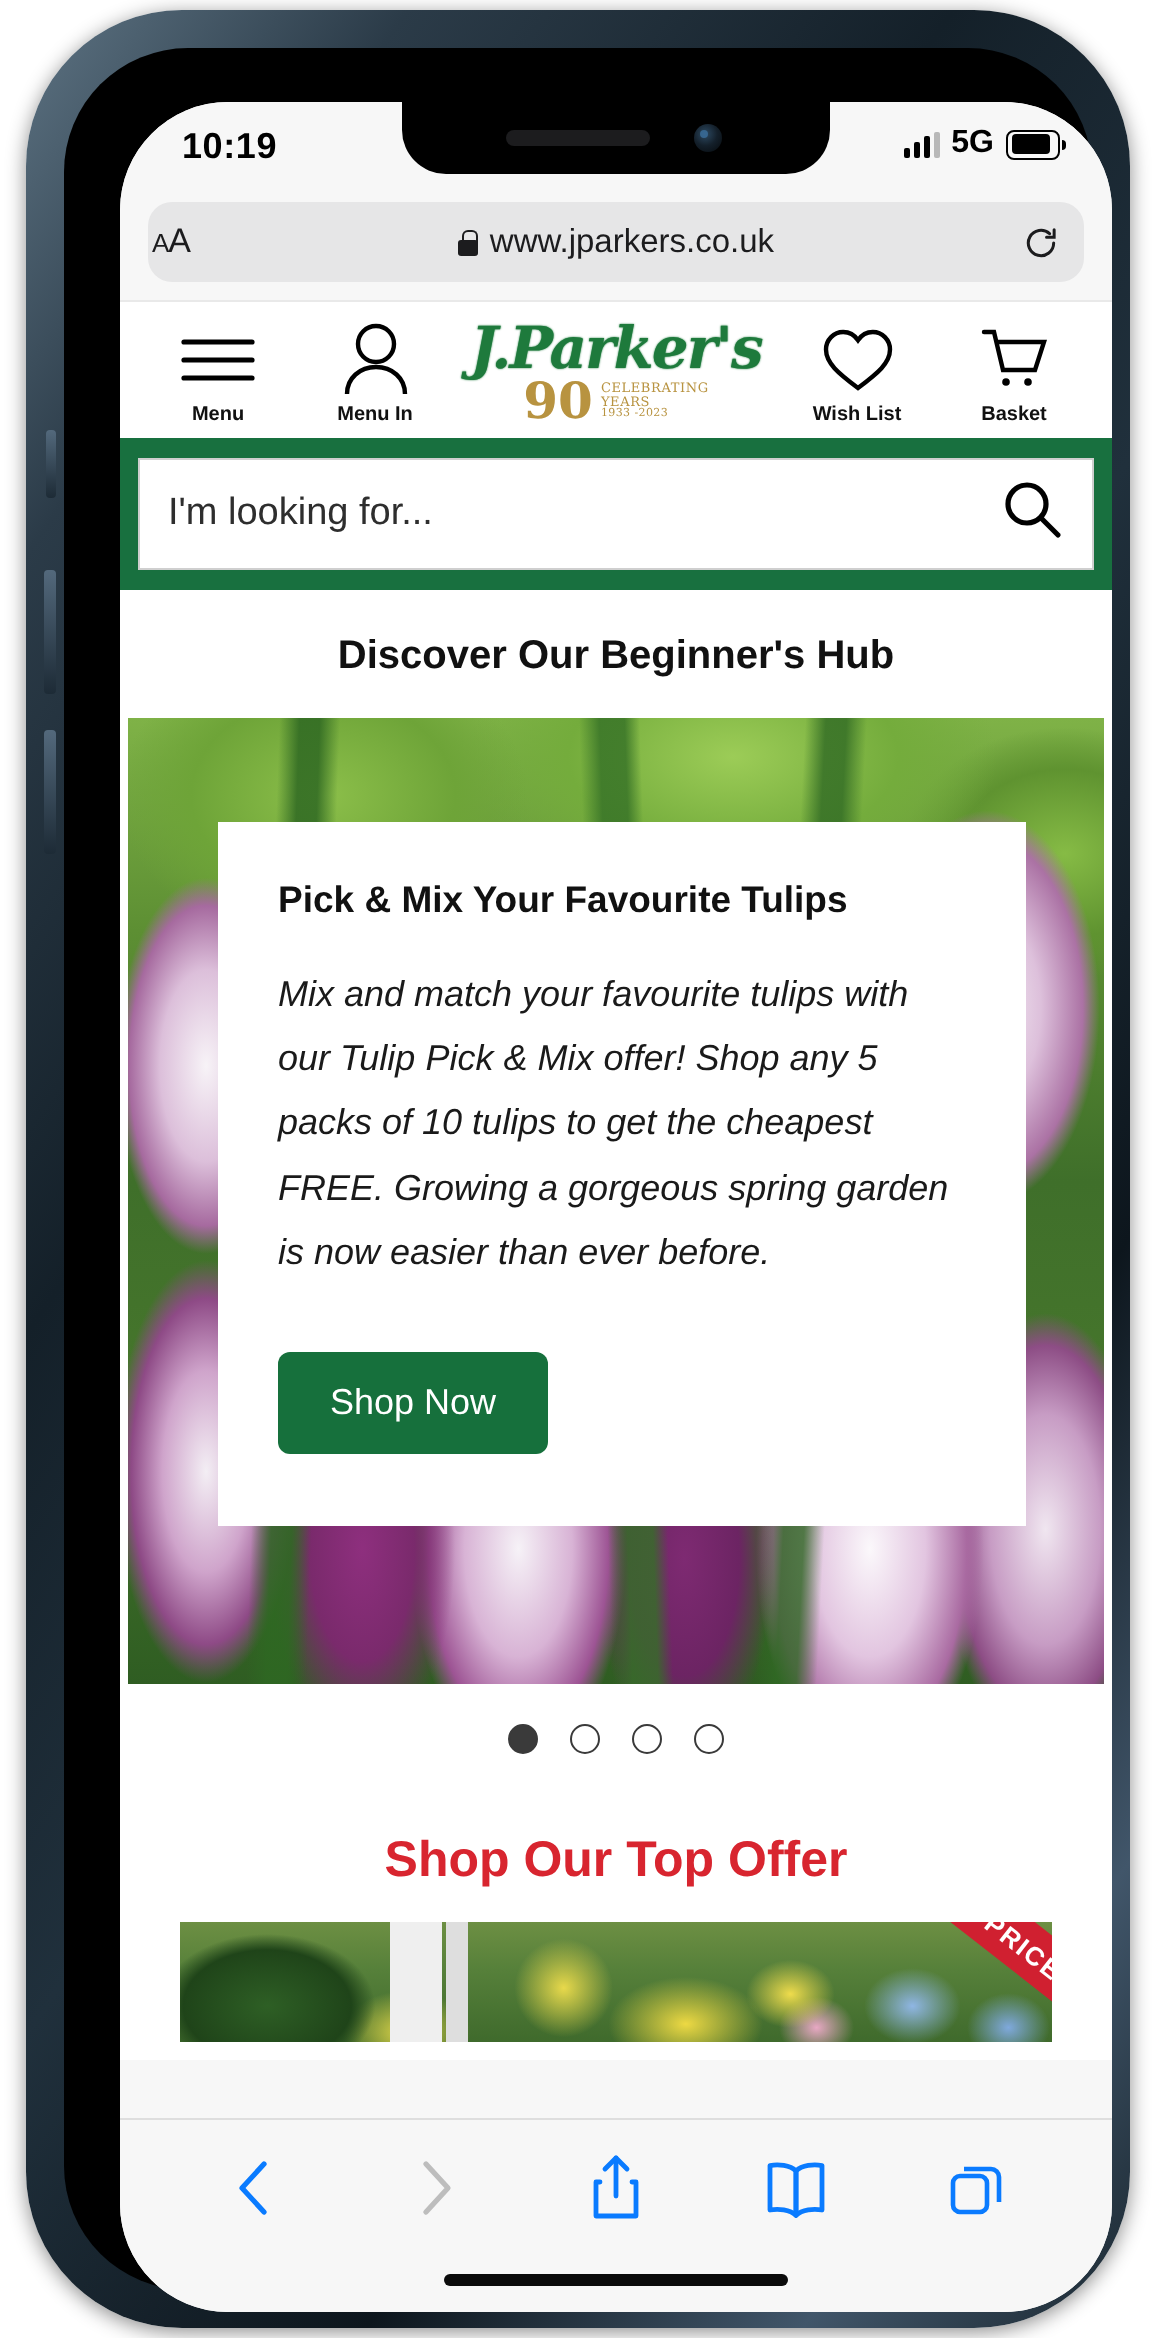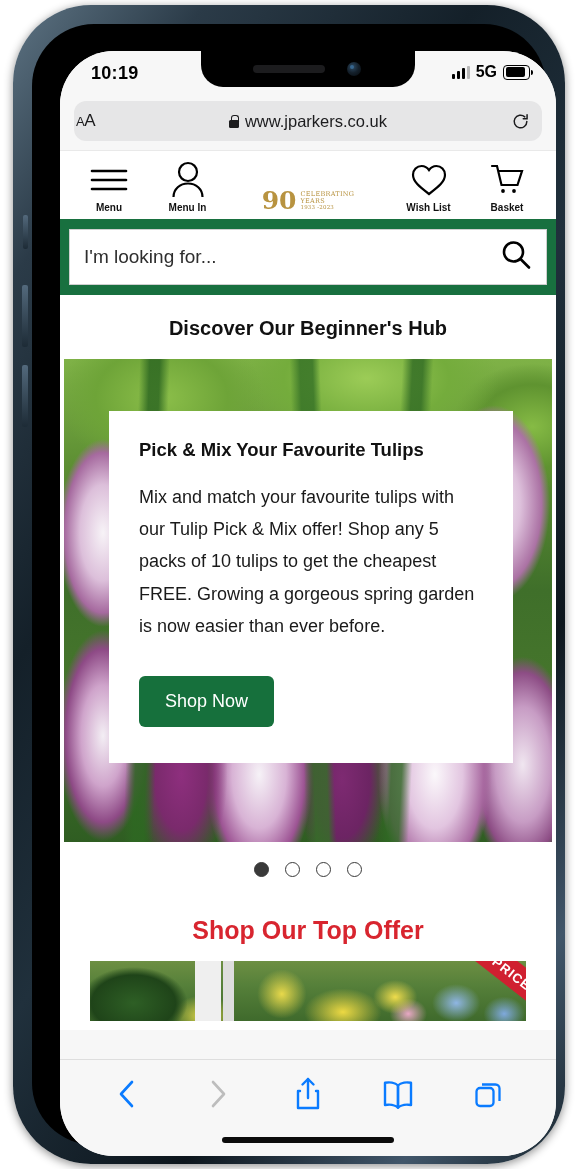--- a/index.html
+++ b/index.html
@@ -93,21 +93,21 @@
       radial-gradient(ellipse 150px 85px at 62% 4%, #9ccc57 0%, #74ac3c 55%, rgba(95,145,52,0) 88%),
       radial-gradient(ellipse 90px 70px at 96% 14%, #86bb45 0%, #5f9330 60%, rgba(80,130,45,0) 90%),
       linear-gradient(180deg,#7fb247 0%,#5d8f33 22%,#3f6f2a 48%,#46762c 70%,#2f5d22 100%);}
   .hero-stems{position:absolute;inset:0;
     background:
       linear-gradient(92deg, rgba(38,92,30,0) 15%, rgba(46,104,34,.85) 17%, rgba(46,104,34,.85) 19%, rgba(38,92,30,0) 21%),
       linear-gradient(88deg, rgba(40,96,32,0) 48%, rgba(52,112,38,.8) 50%, rgba(52,112,38,.8) 52.5%, rgba(40,96,32,0) 54%),
       linear-gradient(93deg, rgba(36,88,28,0) 66%, rgba(48,106,36,.8) 68%, rgba(48,106,36,.8) 70%, rgba(36,88,28,0) 72%);}
   .hero-card{position:absolute;left:45px;top:52px;width:404px;background:#fff;padding:28px 30px 36px;box-sizing:border-box;}
   .card-h{font-size:18.5px;font-weight:700;color:#111;margin:0 0 20px;}
-  .card-p{font-size:18px;line-height:1.79;color:#1a1a1a;margin:0 0 34px;}
+  .card-p{font-size:18px;line-height:1.79;color:#1a1a1a;margin:0 0 34px;font-style:italic;}
   .shopbtn{display:inline-block;background:#16703c;color:#fff;font-size:18px;padding:15px 26px;border-radius:6px;}
 
   .dots{display:flex;justify-content:center;gap:16px;padding:20px 0 0;background:#fff;}
   .dot{width:15px;height:15px;border-radius:50%;box-sizing:border-box;border:1.8px solid #3a3a3a;}
   .dot.on{background:#3a3a3a;}
 
   .offertitle{text-align:center;font-size:25px;font-weight:700;color:#d8252f;padding:39px 0 16px;background:#fff;}
   .offerimg{position:relative;height:60px;margin:0 30px;overflow:hidden;
     background:
       radial-gradient(ellipse 60px 40px at 10% 70%, #2e5f25 0%, #1f4419 70%, rgba(30,66,24,0) 90%),
@@ -204,20 +204,21 @@
               <div class="navicon">
                 <svg width="34" height="38" viewBox="0 0 34 38" fill="none" stroke="#000" stroke-width="2.2">
                   <circle cx="17" cy="11" r="9"></circle>
                   <path d="M2.5 36c0-8 6.5-13.5 14.5-13.5S31.5 28 31.5 36"></path>
                 </svg>
               </div>
               <div class="navlabel">Menu In</div>
             </div>
 
             <div class="logo">
+              <div class="logo-script">J.Parker's</div>
               <div class="logo-row">
                 <div class="logo-90">90</div>
                 <div class="logo-sub">
                   <span>CELEBRATING</span>
                   <span>YEARS</span>
                   <span>1933 -2023</span>
                 </div>
               </div>
             </div>
 

